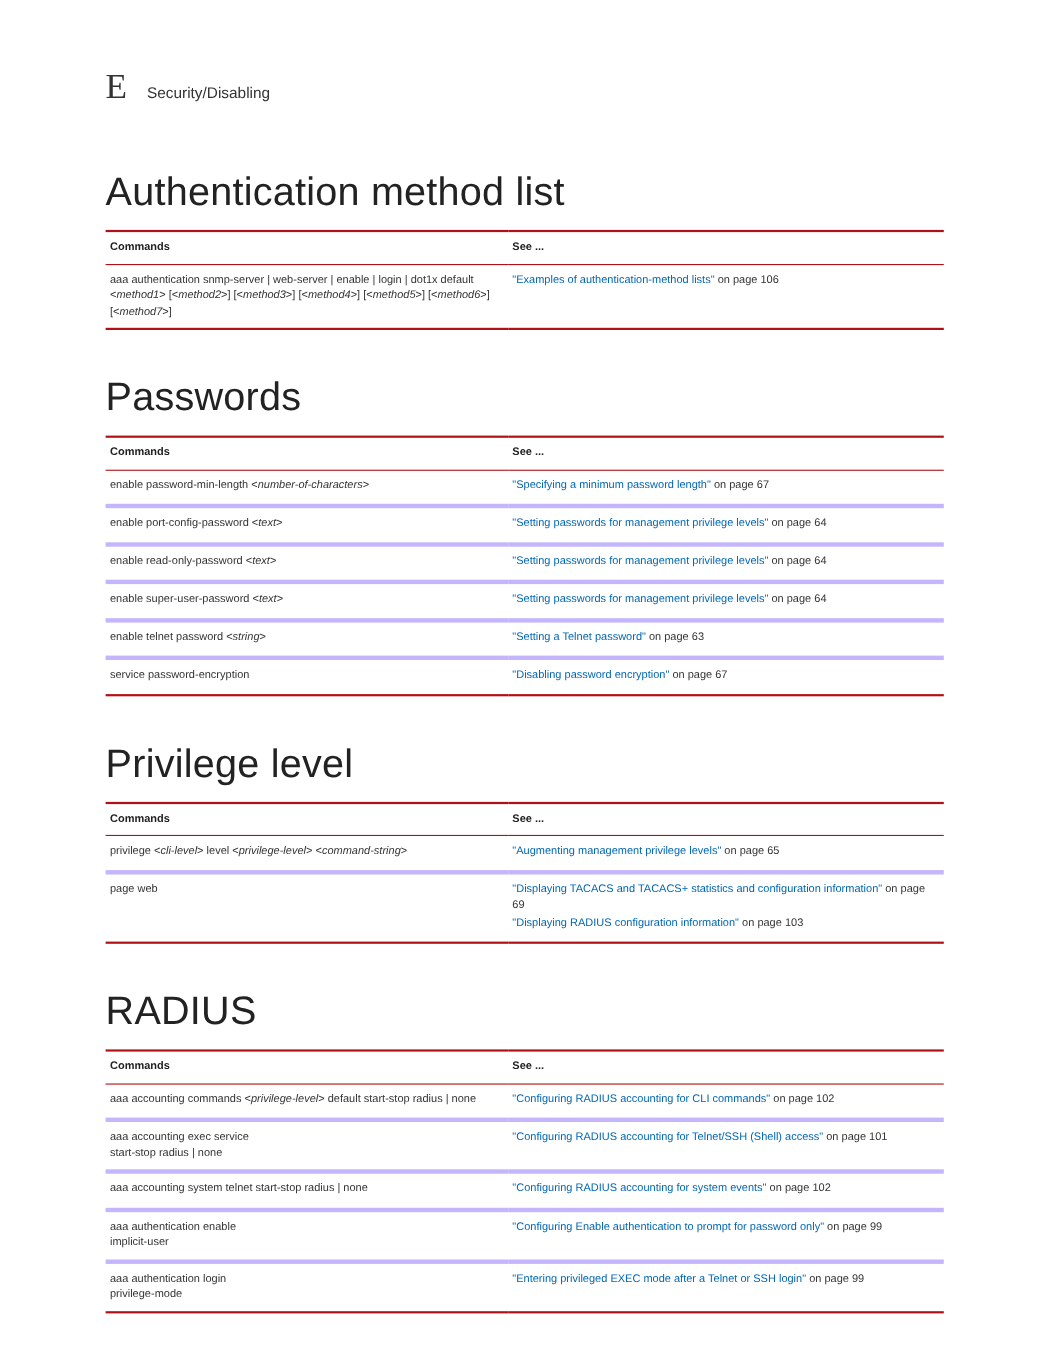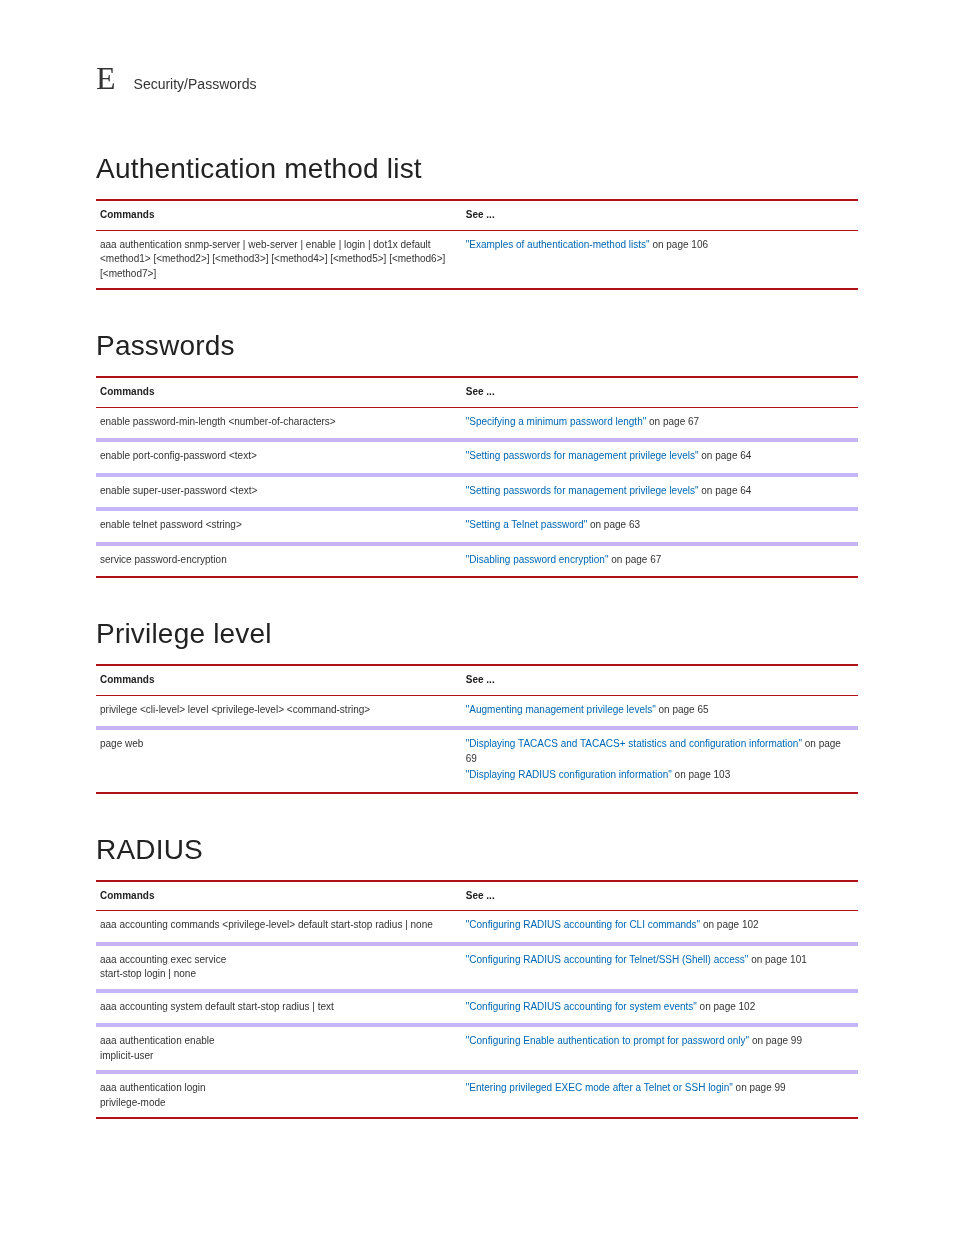--- a/index.html
+++ b/index.html
@@ -26,21 +26,21 @@
     .breadcrumb {
       font-size: 14px;
       color: #333;
     }
     .section {
       margin-bottom: 40px;
     }
     .section-title {
       font-family: 'Arial Narrow', Arial, sans-serif;
       font-stretch: condensed;
-      font-size: 28px;
+      font-size: 36px;
       font-weight: normal;
       color: #222;
       margin-bottom: 14px;
       letter-spacing: 0.2px;
     }
     table {
       width: 100%;
       border-collapse: collapse;
       font-size: 10px;
       line-height: 1.45;
@@ -62,30 +62,30 @@
       border-bottom: 4px solid #c4b5fd;
     }
     tbody tr:last-child {
       border-bottom: 2px solid #b11116;
     }
     td {
       padding: 7px 4px;
       vertical-align: top;
       color: #333;
     }
-    .italic { }
+    .italic { font-style: italic; }
     .link { color: #0066b3; }
     .see-block { margin-bottom: 2px; }
   </style>
 </head>
 <body>
 
 <div class="page-header">
   <span class="appendix-letter">E</span>
-  <span class="breadcrumb">Security/Passwords</span>
+  <span class="breadcrumb">Security/Disabling</span>
 </div>
 
 <div id="sections-root">
     <div class="section">
       <h2 class="section-title">Authentication method list</h2>
       <table>
         <thead>
           <tr>
             <th class="col-commands">Commands</th>
             <th class="col-see">See ...</th>
@@ -117,20 +117,26 @@
               <div class="see-block"><span class="link">"Specifying a minimum password length"</span><span> on page 67</span></div>
             </td>
           </tr>
           <tr>
             <td><span>enable port-config-password &lt;</span><span class="italic">text</span><span>&gt;</span></td>
             <td>
               <div class="see-block"><span class="link">"Setting passwords for management privilege levels"</span><span> on page 64</span></div>
             </td>
           </tr>
           <tr>
+            <td><span>enable read-only-password &lt;</span><span class="italic">text</span><span>&gt;</span></td>
+            <td>
+              <div class="see-block"><span class="link">"Setting passwords for management privilege levels"</span><span> on page 64</span></div>
+            </td>
+          </tr>
+          <tr>
             <td><span>enable super-user-password &lt;</span><span class="italic">text</span><span>&gt;</span></td>
             <td>
               <div class="see-block"><span class="link">"Setting passwords for management privilege levels"</span><span> on page 64</span></div>
             </td>
           </tr>
           <tr>
             <td><span>enable telnet password &lt;</span><span class="italic">string</span><span>&gt;</span></td>
             <td>
               <div class="see-block"><span class="link">"Setting a Telnet password"</span><span> on page 63</span></div>
             </td>
@@ -180,27 +186,27 @@
           </tr>
         </thead>
         <tbody>
           <tr>
             <td><span>aaa accounting commands &lt;</span><span class="italic">privilege-level</span><span>&gt; default start-stop radius | none</span></td>
             <td>
               <div class="see-block"><span class="link">"Configuring RADIUS accounting for CLI commands"</span><span> on page 102</span></div>
             </td>
           </tr>
           <tr>
-            <td><span>aaa accounting exec service</span><br><span>start-stop login | none</span></td>
+            <td><span>aaa accounting exec service</span><br><span>start-stop radius | none</span></td>
             <td>
               <div class="see-block"><span class="link">"Configuring RADIUS accounting for Telnet/SSH (Shell) access"</span><span> on page 101</span></div>
             </td>
           </tr>
           <tr>
-            <td><span>aaa accounting system default start-stop radius | text</span></td>
+            <td><span>aaa accounting system telnet start-stop radius | none</span></td>
             <td>
               <div class="see-block"><span class="link">"Configuring RADIUS accounting for system events"</span><span> on page 102</span></div>
             </td>
           </tr>
           <tr>
             <td><span>aaa authentication enable</span><br><span>implicit-user</span></td>
             <td>
               <div class="see-block"><span class="link">"Configuring Enable authentication to prompt for password only"</span><span> on page 99</span></div>
             </td>
           </tr>

